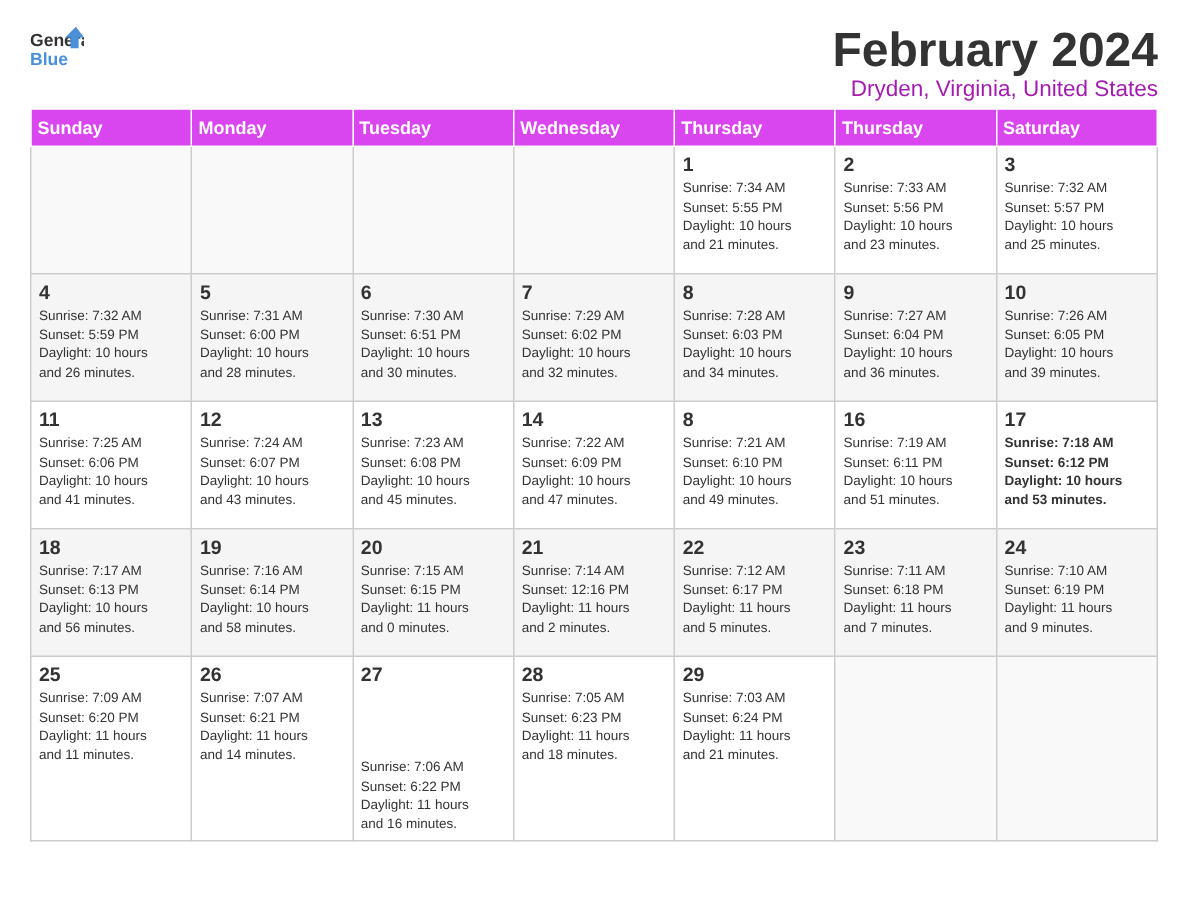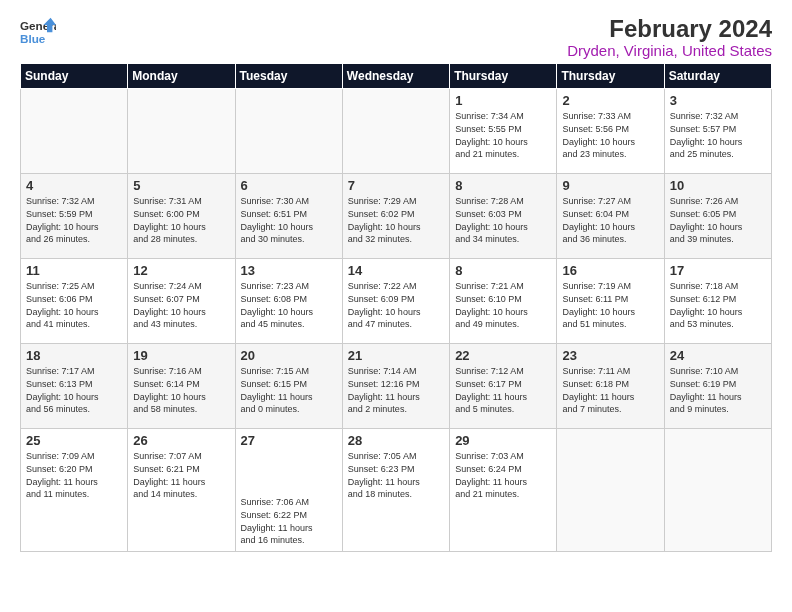--- a/index.html
+++ b/index.html
@@ -25,36 +25,36 @@
       gap: 4px;
     }
     .logo-icon {
       width: 36px;
       height: 36px;
     }
     .title-block {
       text-align: right;
     }
     .month-title {
-      font-size: 24px;
+      font-size: 32px;
       font-weight: bold;
       color: #333;
       line-height: 1.1;
     }
     .location {
       font-size: 15px;
       color: #a21caf;
     }
     table {
       width: 100%;
       border-collapse: collapse;
       table-layout: fixed;
     }
     thead th {
-      background-color: #0f172a;
+      background-color: #d946ef;
       color: #fff;
       font-size: 12px;
       font-weight: bold;
       padding: 5px 4px;
       text-align: left;
       border: 1px solid #fff;
     }
     tbody td {
       border: 1px solid #ccc;
       vertical-align: top;
@@ -230,21 +230,21 @@
           </td>
           <td>
             <span class="day-num">16</span>
             <div class="day-info" style="white-space: pre-line;">Sunrise: 7:19 AM
 Sunset: 6:11 PM
 Daylight: 10 hours
 and 51 minutes.</div>
           </td>
           <td>
             <span class="day-num">17</span>
-            <div class="day-info" style="white-space: pre-line;">Sunrise: 7:18 AM
+            <div class="day-info" style="white-space: pre-line; font-weight: bold;">Sunrise: 7:18 AM
 Sunset: 6:12 PM
 Daylight: 10 hours
 and 53 minutes.</div>
           </td>
         </tr>
         <tr>
           <td>
             <span class="day-num">18</span>
             <div class="day-info" style="white-space: pre-line;">Sunrise: 7:17 AM
 Sunset: 6:13 PM

